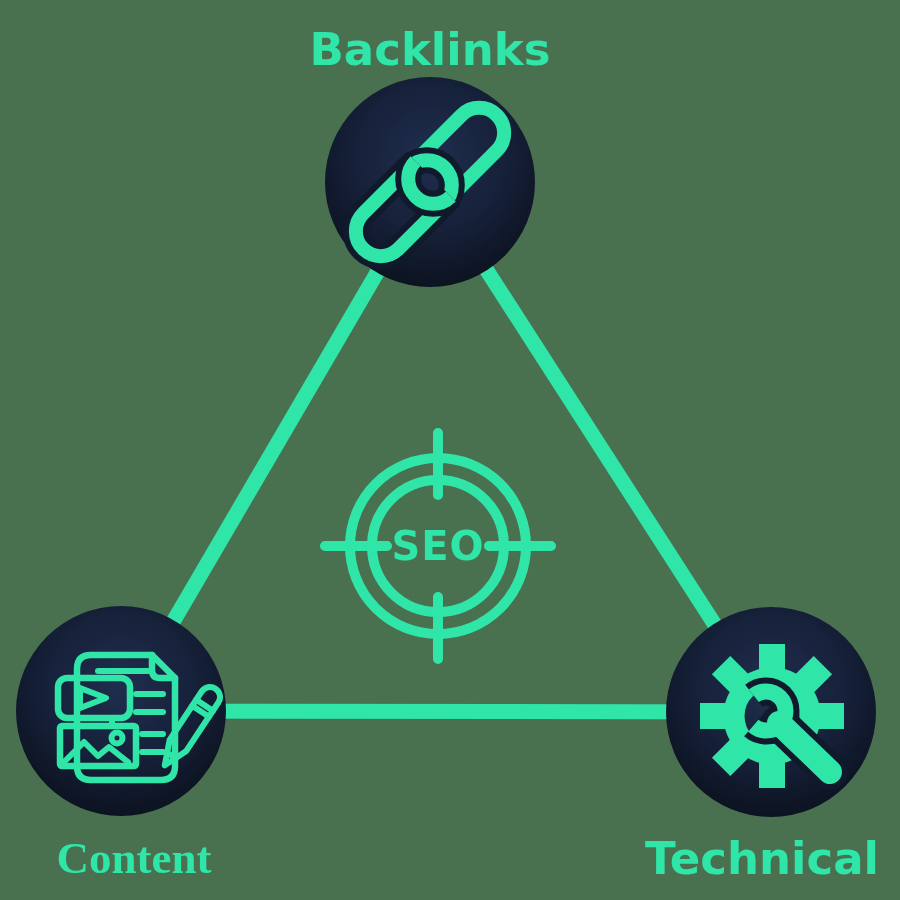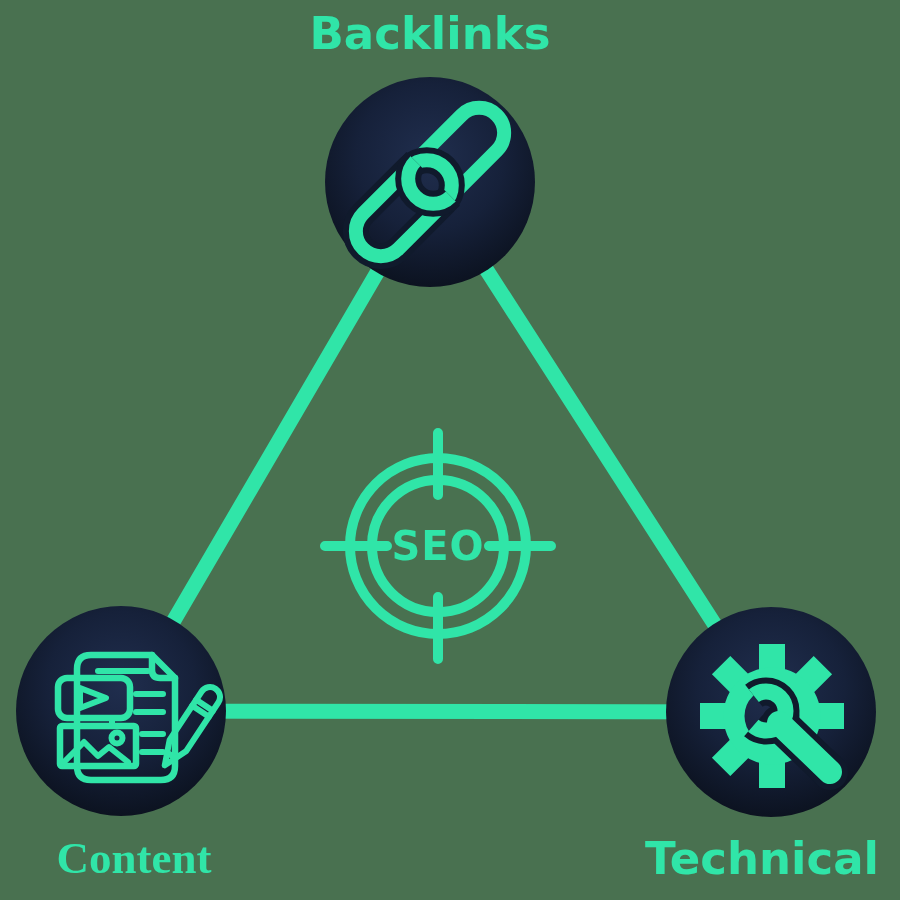--- a/index.html
+++ b/index.html
@@ -15,21 +15,21 @@
   .canvas{
     position:relative;width:900px;height:900px;overflow:hidden;
     background:var(--background);
   }
   .diagram-svg{position:absolute;inset:0;}
   .node-label{
     position:absolute;transform:translateX(-50%);
     color:var(--accent);font-weight:700;font-size:45px;line-height:1.15;
     letter-spacing:0px;white-space:nowrap;
   }
-  .label-backlinks{left:430px;top:8px;}
+  .label-backlinks{left:430px;top:24px;}
   .label-content{left:134px;top:833px;font-family:Liberation Serif, serif;}
   .label-technical{left:762px;top:833px;}
   
   .tri{stroke:var(--accent);stroke-width:15;fill:none;}
   .node-circle{fill:url(#nodeGrad);}
   .g10{stroke:var(--accent);stroke-width:10;fill:none;stroke-linecap:round;}
   .g14{stroke:var(--accent);stroke-width:14;fill:none;}
   .h26{stroke:var(--halo);stroke-width:26;fill:none;}
   .seo-text{fill:var(--accent);font-weight:700;font-size:40px;letter-spacing:1px;}
   .doc{stroke:var(--accent);stroke-width:6.5;fill:none;stroke-linejoin:round;stroke-linecap:round;}

